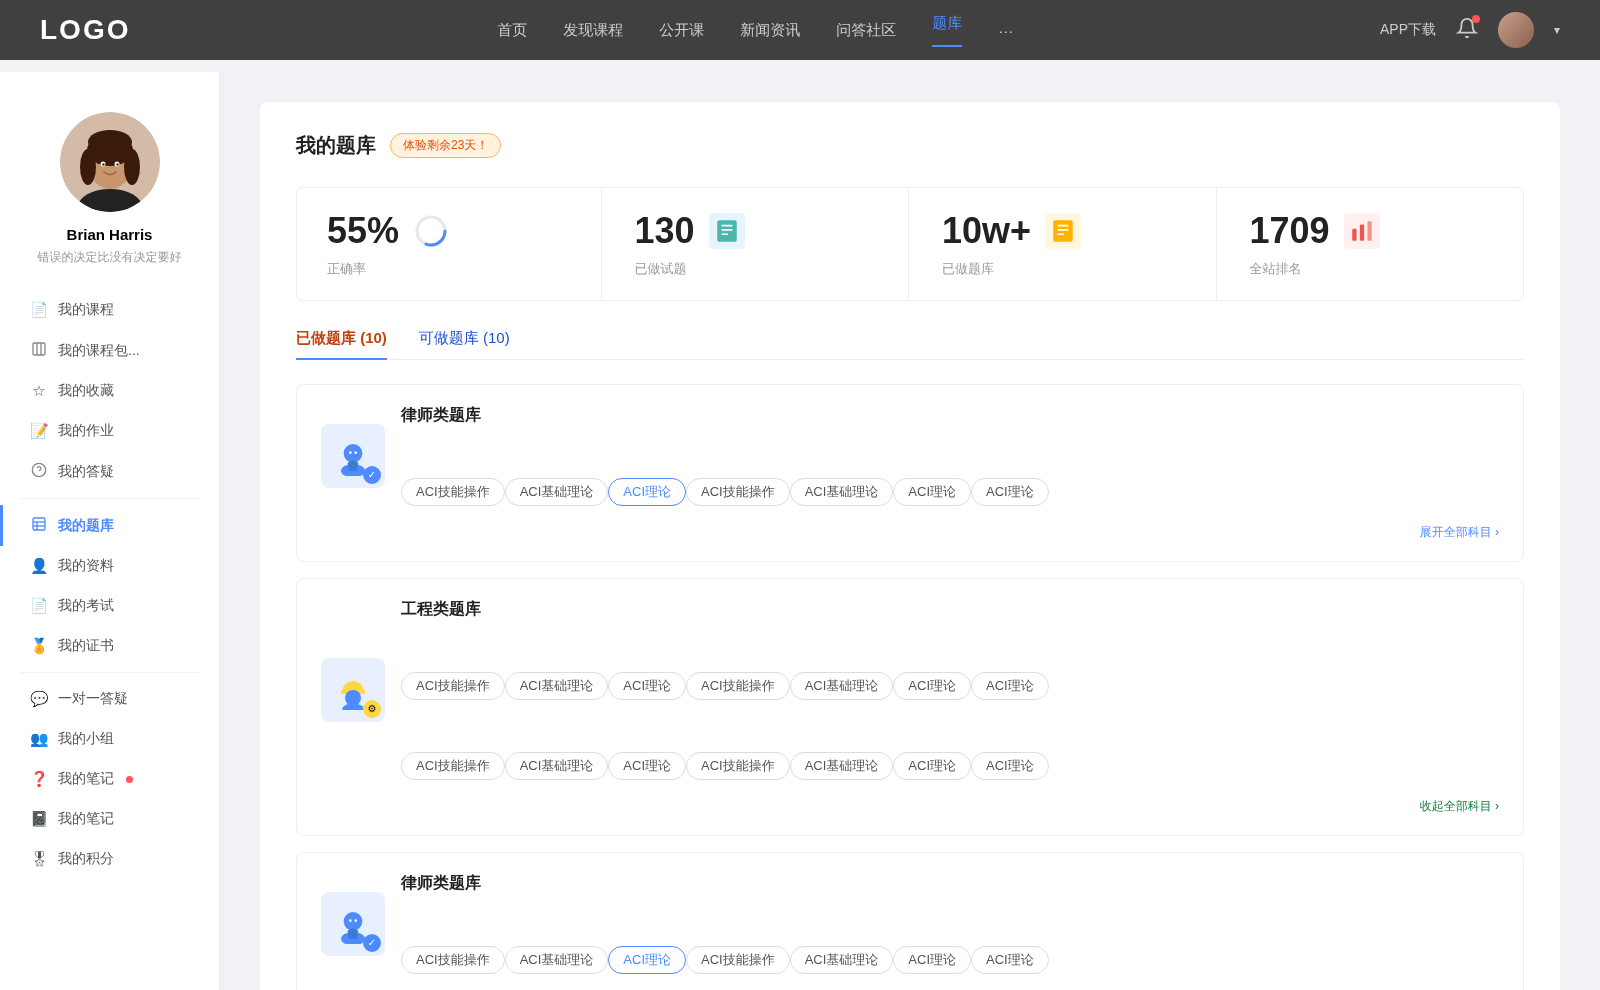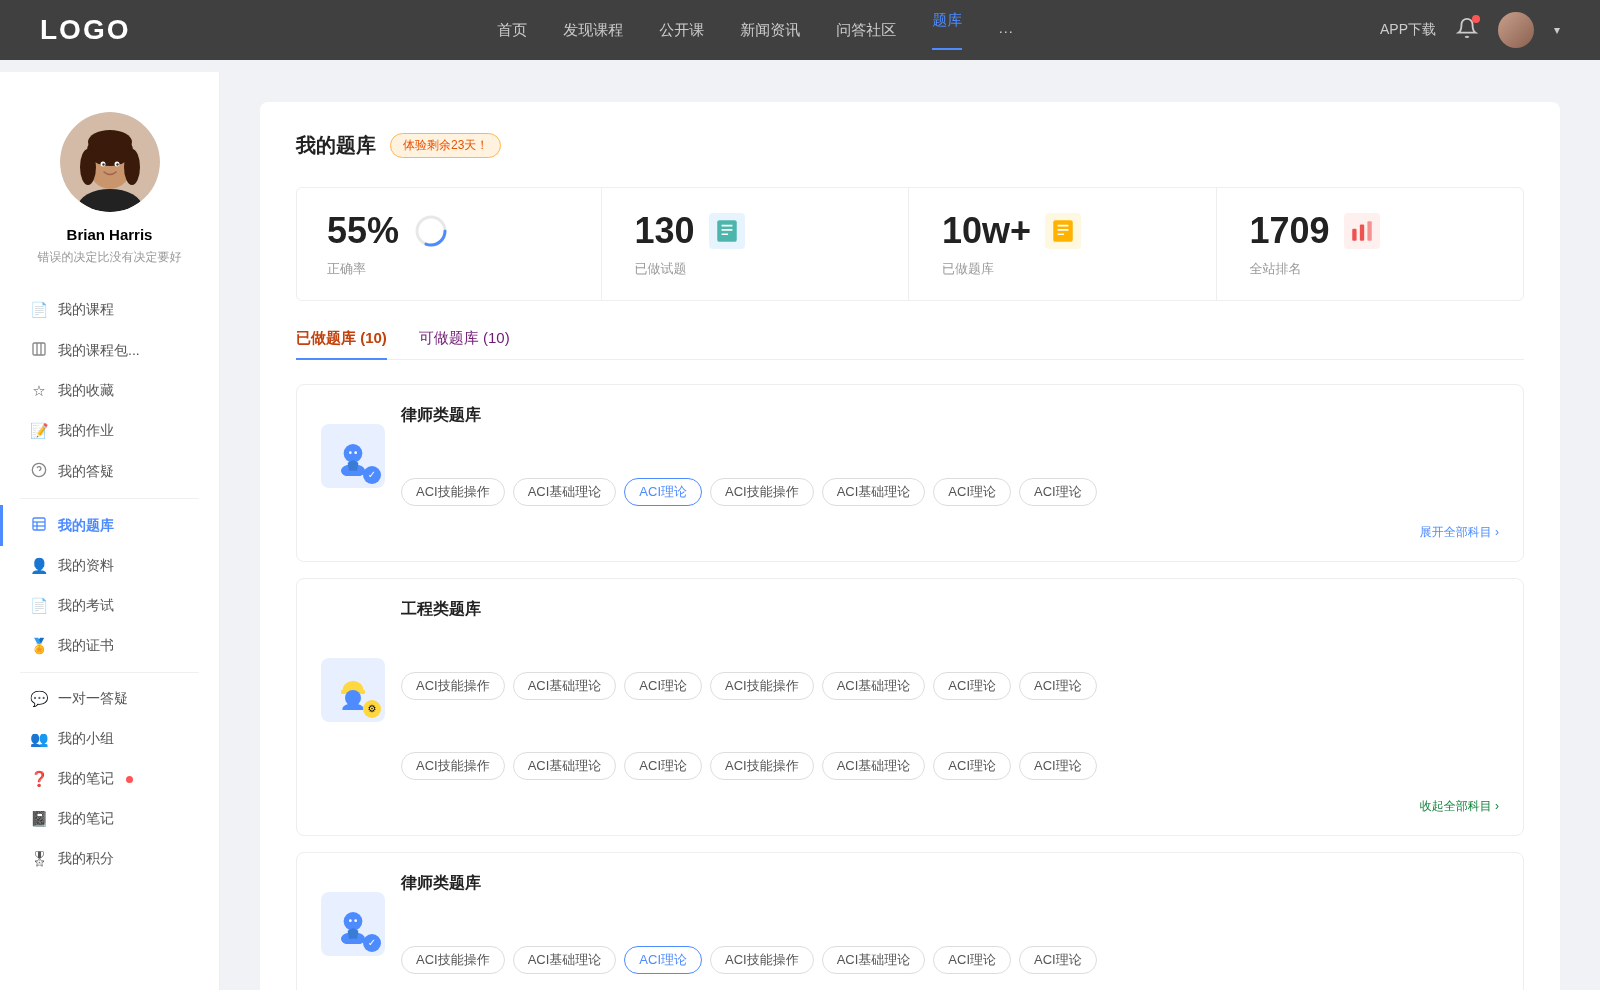--- a/index.html
+++ b/index.html
@@ -6,21 +6,21 @@
     body { font-family: "PingFang SC", "Microsoft YaHei", sans-serif; background: #f0f2f5; width: 1600px; min-height: 990px; overflow-x: hidden; }
 
     
     .navbar {
       background: #404040; height: 60px; display: flex; align-items: center;
       padding: 0 40px; justify-content: space-between; position: fixed; top: 0; left: 0; right: 0; z-index: 100;
     }
     .nav-logo { color: #fff; font-size: 28px; font-weight: 900; letter-spacing: 2px; }
     .nav-links { display: flex; gap: 36px; align-items: center; }
     .nav-link { color: #ccc; font-size: 15px; cursor: pointer; text-decoration: none; }
-    .nav-link.active { color: #4D8BFF; border-bottom: 2px solid #4D8BFF; padding-bottom: 18px; }
+    .nav-link.active { color: #4D8BFF; border-bottom: 2px solid #4D8BFF; padding-bottom: 12px; }
     .nav-right { display: flex; align-items: center; gap: 20px; }
     .nav-app-dl { color: #ccc; font-size: 14px; cursor: pointer; }
     .nav-bell { position: relative; cursor: pointer; }
     .nav-bell-dot { position: absolute; top: -2px; right: -2px; width: 8px; height: 8px; background: #f55; border-radius: 50%; }
     .nav-avatar-placeholder { width: 36px; height: 36px; border-radius: 50%; background: linear-gradient(135deg, #d4a373, #a67c52); }
     .nav-dropdown-arrow { color: #ccc; font-size: 12px; cursor: pointer; }
 
     
     .page-wrap { display: flex; margin-top: 72px; min-height: 918px; }
 
@@ -71,21 +71,21 @@
     }
     .stat-card:last-child { border-right: none; }
     .stat-top { display: flex; align-items: center; gap: 14px; }
     .stat-value { font-size: 36px; font-weight: 700; color: #222; }
     .stat-icon { width: 36px; height: 36px; display: flex; align-items: center; justify-content: center; border-radius: 4px; font-size: 20px; }
     .stat-label { font-size: 13px; color: #999; }
 
     
     .tabs-row { display: flex; gap: 32px; margin-bottom: 24px; border-bottom: 1px solid #eee; }
     .tab {
-      font-size: 15px; color: #701a75; cursor: pointer; padding-bottom: 10px;
+      font-size: 15px; color: #1d4ed8; cursor: pointer; padding-bottom: 10px;
       border-bottom: 2px solid transparent; margin-bottom: -1px;
     }
     .tab.active { color: #c2410c; border-bottom: 2px solid #4D8BFF; font-weight: 600; }
 
     
     .bank-card { border: 1px solid #eee; border-radius: 8px; padding: 20px 24px; margin-bottom: 16px; }
     .bank-card-header { display: flex; align-items: center; gap: 16px; margin-bottom: 16px; }
     .bank-icon {
       width: 64px; height: 64px; border-radius: 8px;
       background: #e8f0ff; display: flex; align-items: center; justify-content: center;
@@ -107,21 +107,21 @@
       width: 18px; height: 18px; background: #FFD740; border-radius: 50%;
       display: flex; align-items: center; justify-content: center; font-size: 10px;
     }
     .lawyer-badge {
       position: absolute; bottom: 4px; right: 4px;
       width: 18px; height: 18px; background: #4D8BFF; border-radius: 50%;
       display: flex; align-items: center; justify-content: center; font-size: 10px; color: #fff;
     }
 
     .tags-section { display: flex; flex-direction: column; gap: 8px; flex: 1; }
-    .bank-tags-row { display: flex; flex-wrap: wrap; gap: 8px; align-items: flex-start; margin-top: 44px; }
+    .bank-tags-row { display: flex; flex-wrap: wrap; align-items: flex-start; margin-top: 44px; }
   </style>
 </head>
 <body>
 
 <nav class="navbar">
   <span class="nav-logo">LOGO</span>
   <div class="nav-links">
     <a class="nav-link">首页</a>
     <a class="nav-link">发现课程</a>
     <a class="nav-link">公开课</a>

